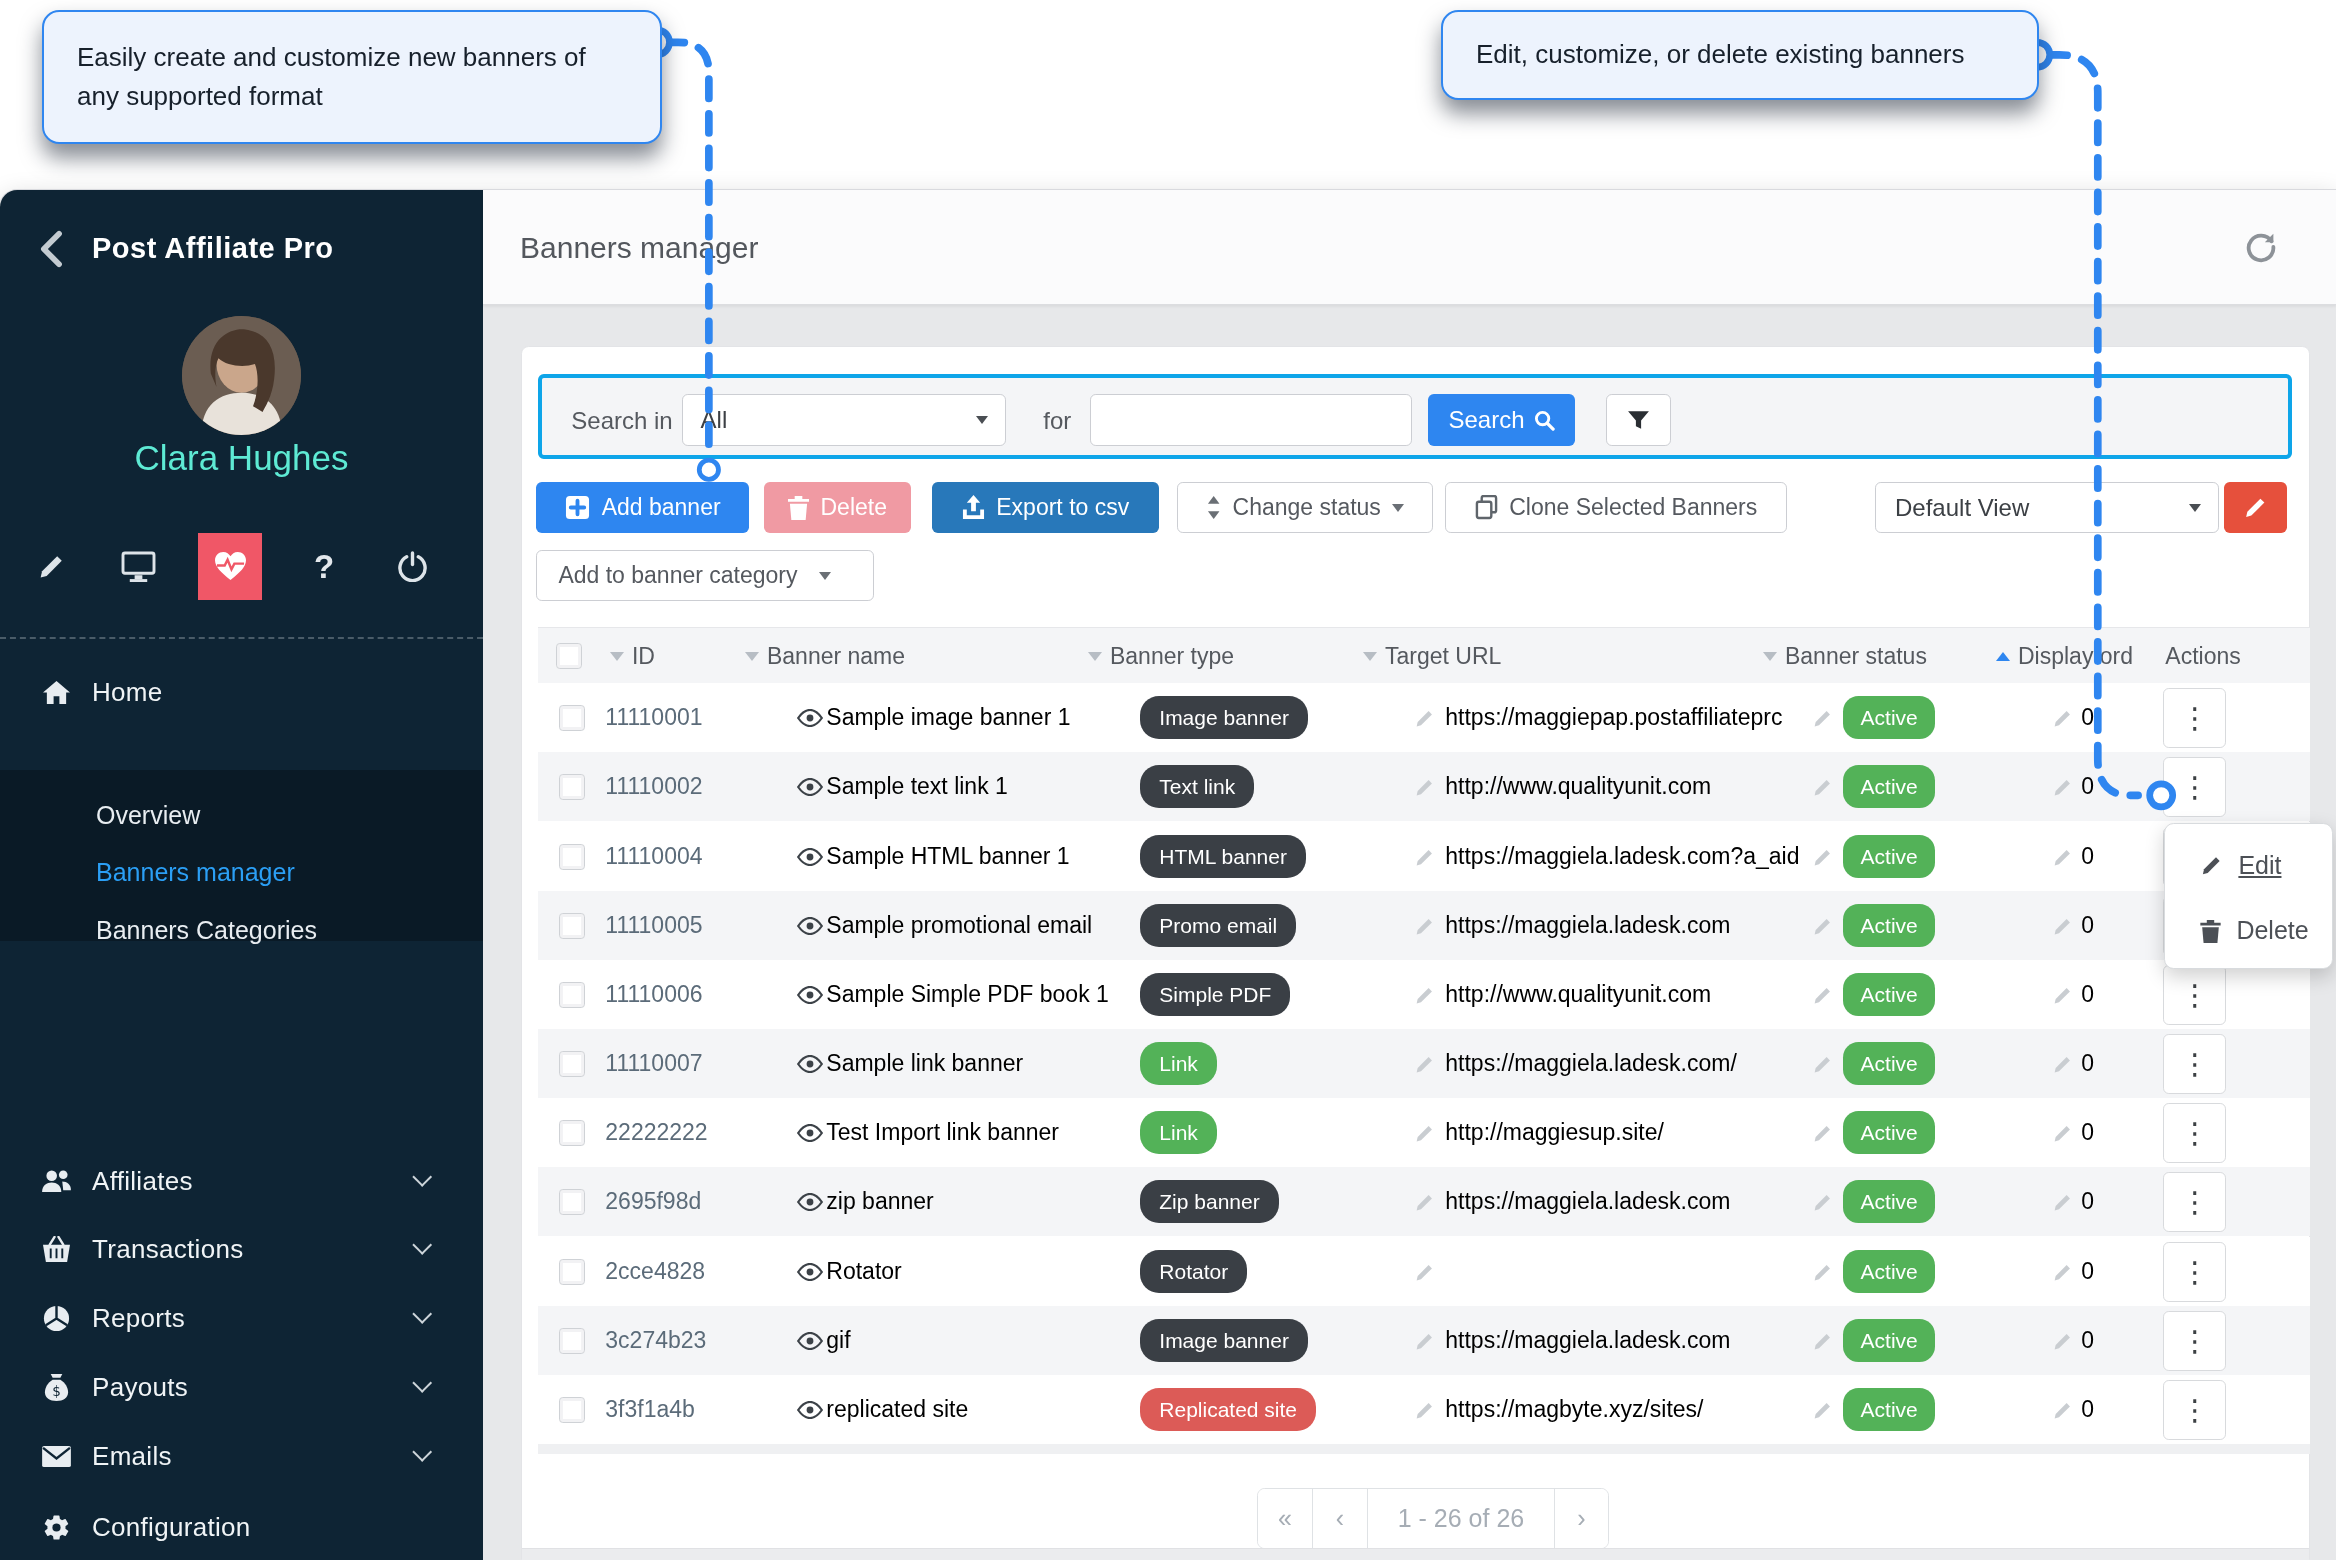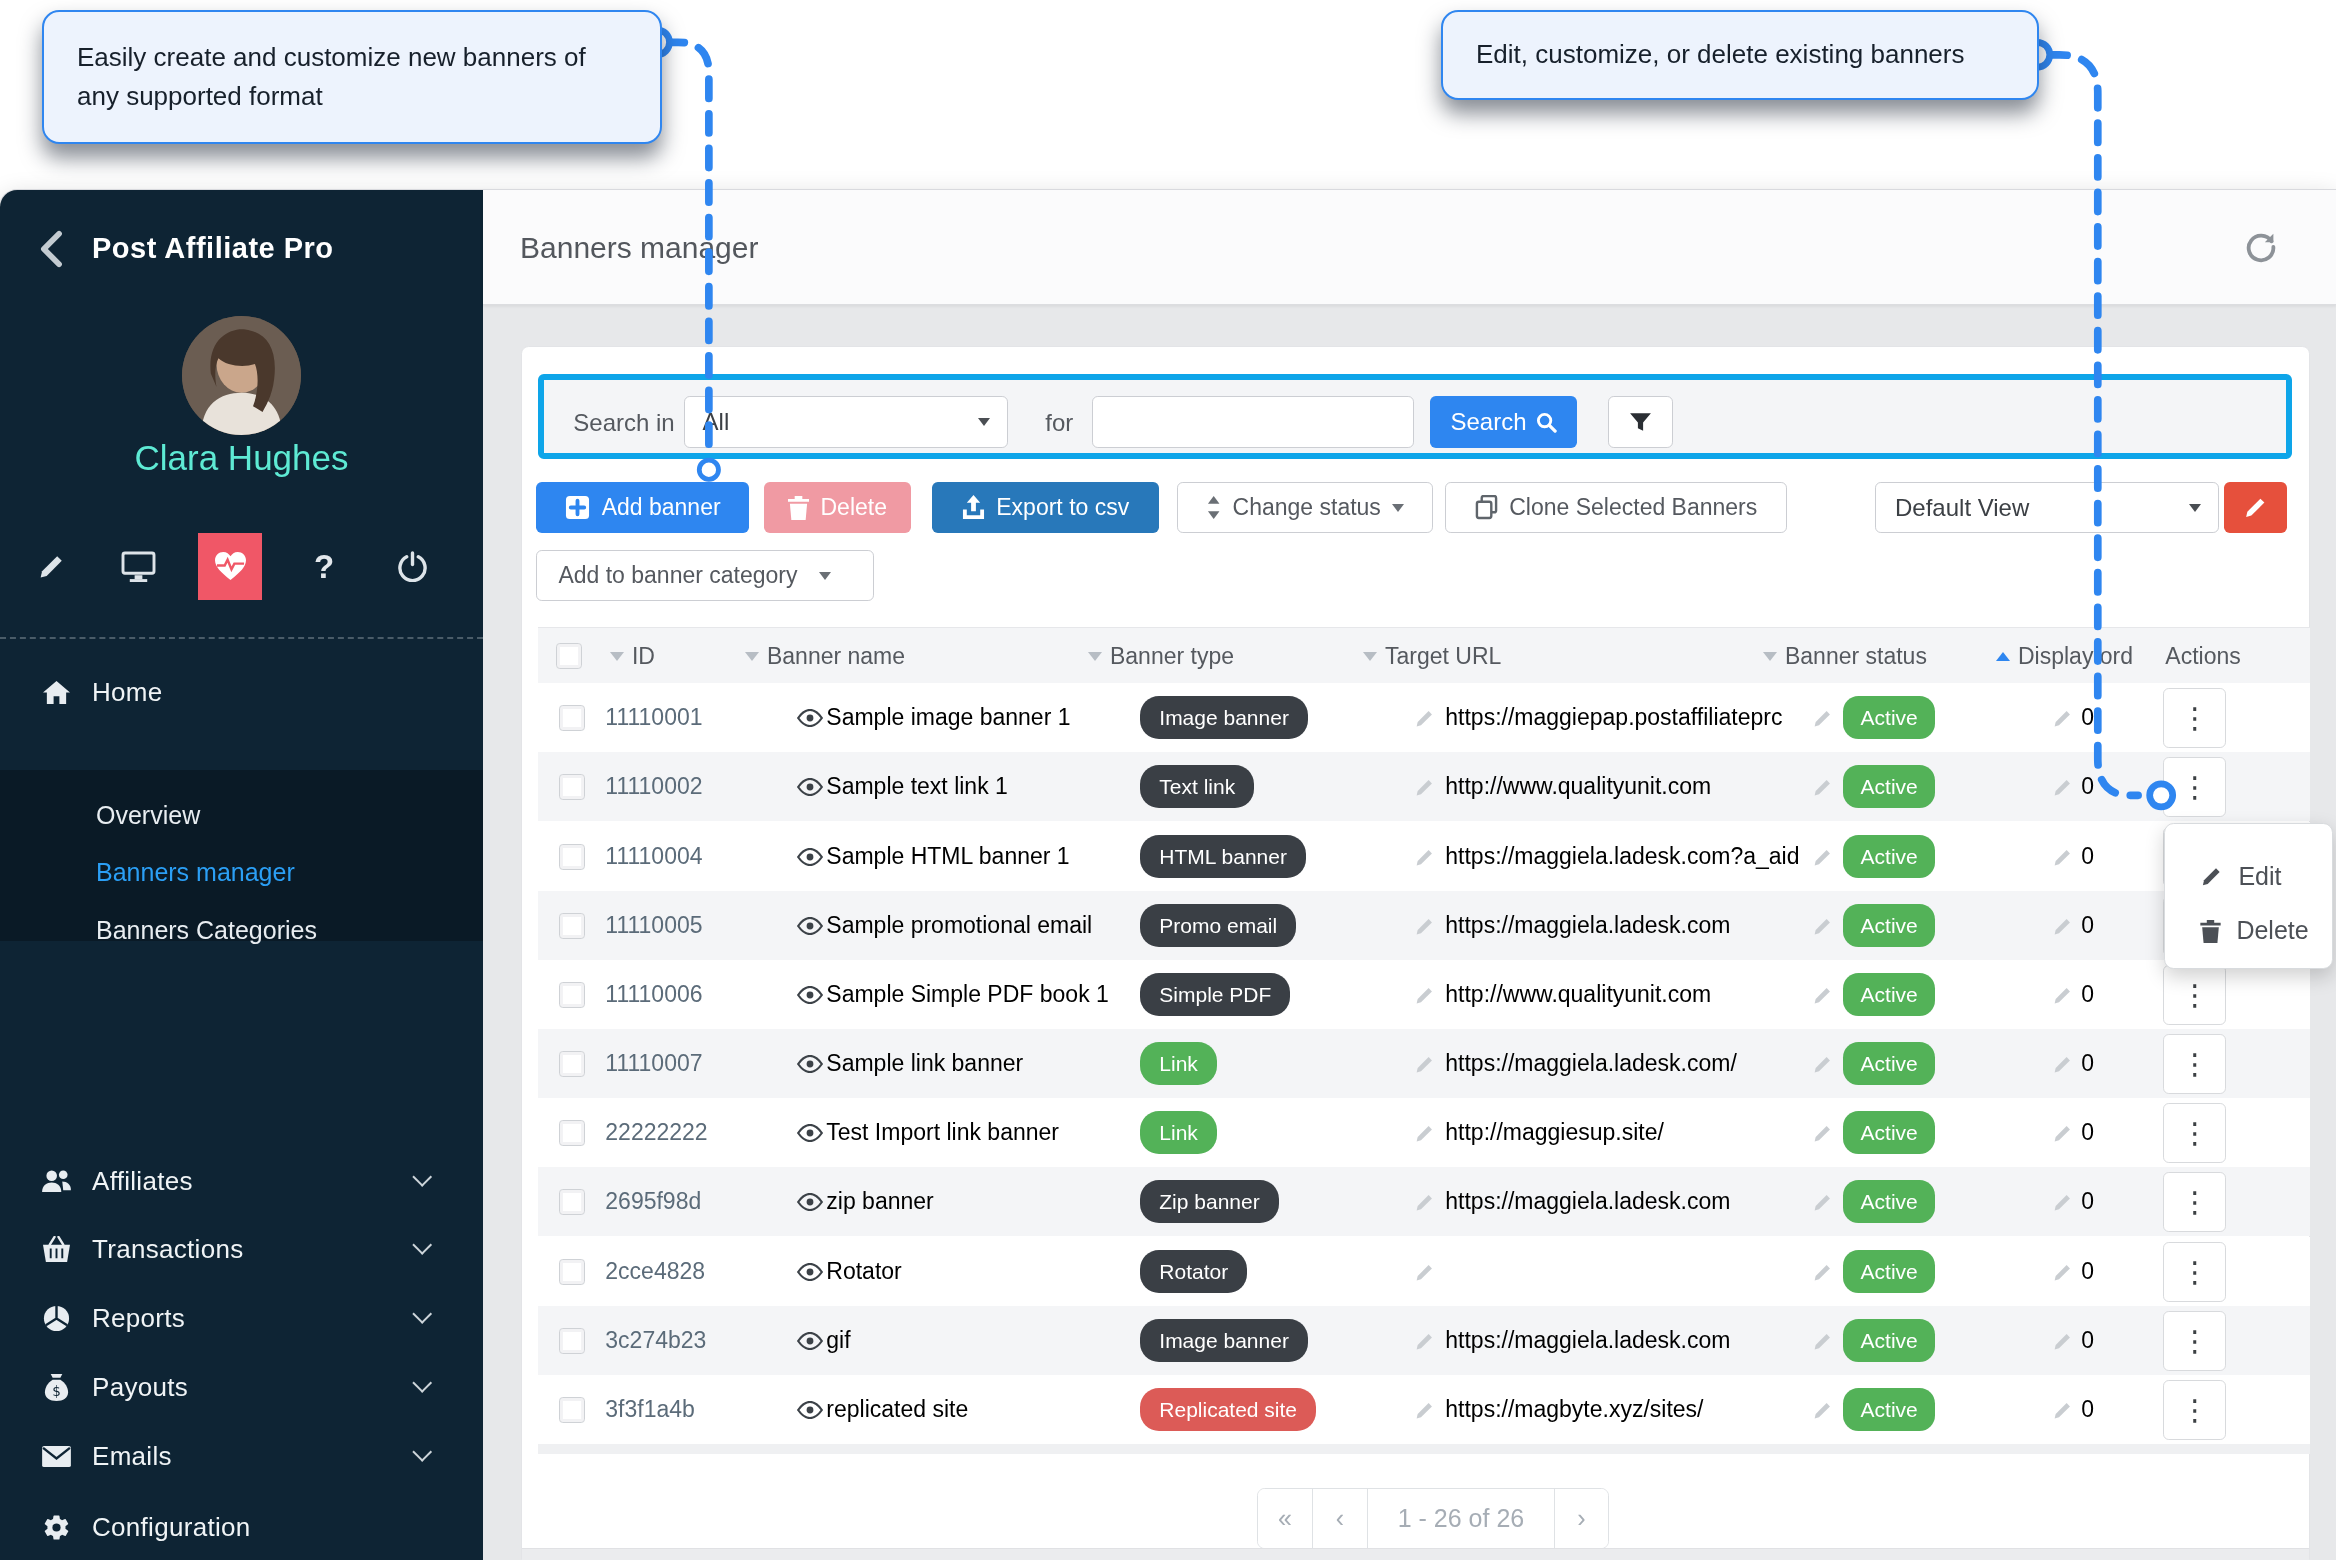--- a/index.html
+++ b/index.html
@@ -46,21 +46,21 @@
 
   
   .main { position:absolute; left:483px; top:0; width:1853px; height:1370px; background:#e7e8ea; }
   .main-header { position:absolute; left:0; top:0; width:1853px; height:115px; background:#fbfbfc; border-bottom:1px solid #dcdde0; box-shadow:0 1.9px 2.9px rgba(0,0,0,.07); }
   .page-title { position:absolute; left:37px; top:0; height:115px; display:flex; align-items:center; font-size:30px; color:#53575d; font-weight:300; }
   .refresh { position:absolute; right:56px; top:38px; width:38px; height:38px; color:#8d9298; cursor:pointer; }
 
   .card { position:absolute; left:38px; top:156px; width:1789px; height:1214px; background:#fff; border:1px solid #e3e4e7; border-radius:7.7px 7.7px 0 0; }
 
   
-  .search-panel { position:absolute; left:16.3px; top:27px; width:1754px; height:85px; background:#f4f5f7; border:6px solid #0ea5e9; border-radius:5.8px; }
+  .search-panel { position:absolute; left:16.3px; top:27px; width:1754px; height:85px; background:#f4f5f7; border:4px solid #0ea5e9; border-radius:5.8px; }
   .sp-label { position:absolute; top:0; height:85px; display:flex; align-items:center; font-size:24px; color:#55595f; }
   .select { background:#fff; border:1px solid #ccced3; border-radius:5.8px; display:flex; align-items:center; font-size:24px; color:#3c4045; cursor:pointer; }
   .sel-caret { position:absolute; right:17.3px; width:0; height:0; border-left:6.7px solid transparent; border-right:6.7px solid transparent; border-top:8.6px solid #4a4e53; }
   .search-select { position:absolute; left:140px; top:16.3px; width:324px; height:52px; padding-left:17.3px; }
   .search-input { position:absolute; left:548px; top:16.3px; width:322px; height:52px; background:#fff; border:1px solid #ccced3; border-radius:5.8px; font-size:24px; padding:0 13.4px; color:#333; }
   .search-btn { position:absolute; left:886px; top:16.3px; width:147px; height:52px; background:#2e86f0; color:#fff; border:none; border-radius:5.8px; font-size:24px; display:flex; align-items:center; justify-content:center; gap:9.6px; cursor:pointer; }
   .filter-btn { position:absolute; left:1064px; top:16.3px; width:65px; height:52px; background:#fff; border:1px solid #ccced3; border-radius:5.8px; display:flex; align-items:center; justify-content:center; cursor:pointer; }
 
   
   .btn { position:absolute; height:51px; border-radius:5.8px; font-size:23px; display:flex; align-items:center; justify-content:center; gap:11.5px; cursor:pointer; border:none; white-space:nowrap; }
@@ -749,21 +749,21 @@
                 <path d="M3 21l5-1.2L20.5 7.3 16.7 3.5 4.2 16z" fill="#c9cdd1"></path>
               </svg>
             </span>
           <span class="tcell cell-ord">0</span>
           <button class="kebab">⋮</button>
         </div>
 
         <div class="table-foot"></div>
 
         <div class="row-menu">
-          <div class="rm-item" style="top:21px;">
+          <div class="rm-item" style="top:10px;text-decoration:underline;">
             <svg width="23" height="23" viewBox="0 0 24 24">
                 <path d="M3 21l5-1.2L20.5 7.3 16.7 3.5 4.2 16z" fill="#4c5056"></path>
               </svg>
             <span>Edit</span>
           </div>
           <div class="rm-item" style="top:75px;">
             <svg width="21" height="24" viewBox="0 0 22 26">
                 <path d="M7 1 h8 v3 h7 v3 H0 V4 h7z" fill="#4c5056"></path>
                 <path d="M2 9 h18 l-1.5 17 h-15z" fill="#4c5056"></path>
               </svg>

